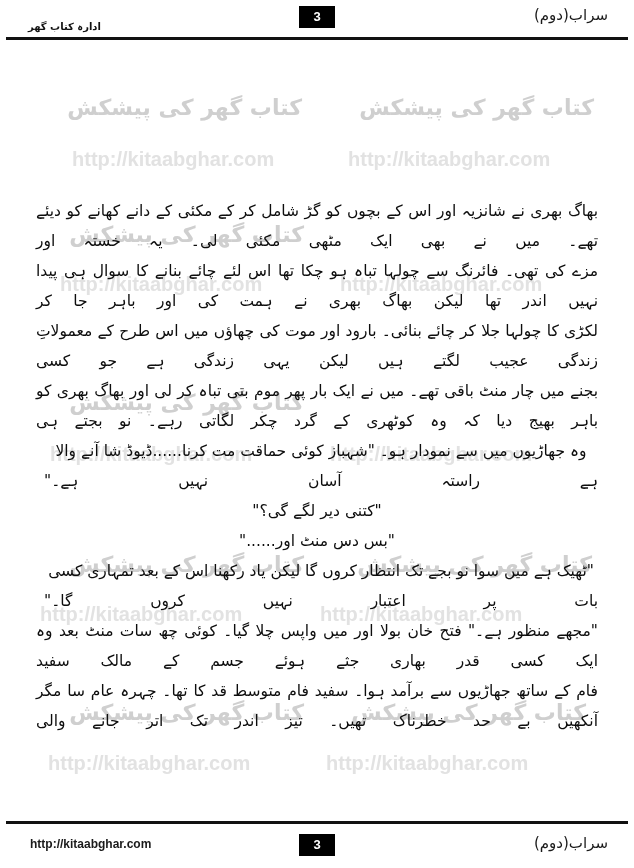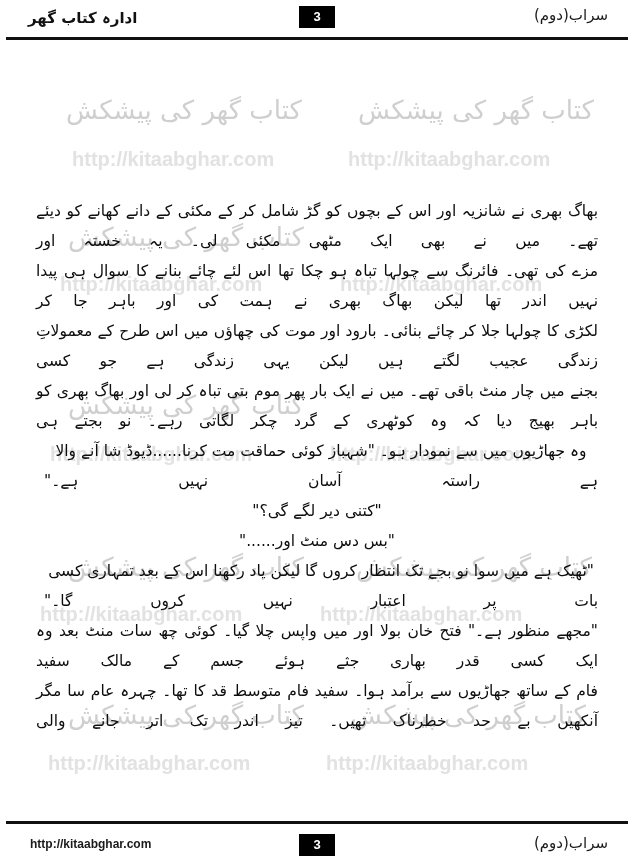--- a/index.html
+++ b/index.html
@@ -34,23 +34,23 @@
     position: absolute;
     top: 6px;
     right: 26px;
     font-size: 15px;
     color: #1a1a1a;
     white-space: nowrap;
     letter-spacing: 0px;
   }
   .header-imprint {
     position: absolute;
-    top: 9px;
+    top: 21px;
     left: 28px;
-    font-size: 15px;
+    font-size: 10px;
     font-weight: bold;
     color: #111111;
     white-space: nowrap;
     text-align: right;
   }
   .page-box {
     position: absolute;
     top: 6px;
     left: 50%;
     transform: translateX(-50%);
@@ -133,22 +133,22 @@
     width: 634px;
     height: 868px;
     pointer-events: none;
   }
   .wm {
     position: absolute;
     white-space: nowrap;
     color: #d8d8d8;
   }
   .wm-urdu {
-    font-size: 26px;
-    font-weight: normal;
+    font-size: 22px;
+    font-weight: bold;
     direction: rtl;
   }
   .wm-url {
     font-family: "Liberation Sans", sans-serif;
     font-size: 20px;
     font-weight: bold;
     direction: ltr;
   }
   .wm-dark   { color: #cfcfcf; }
   .wm-light  { color: #e2e2e2; }

